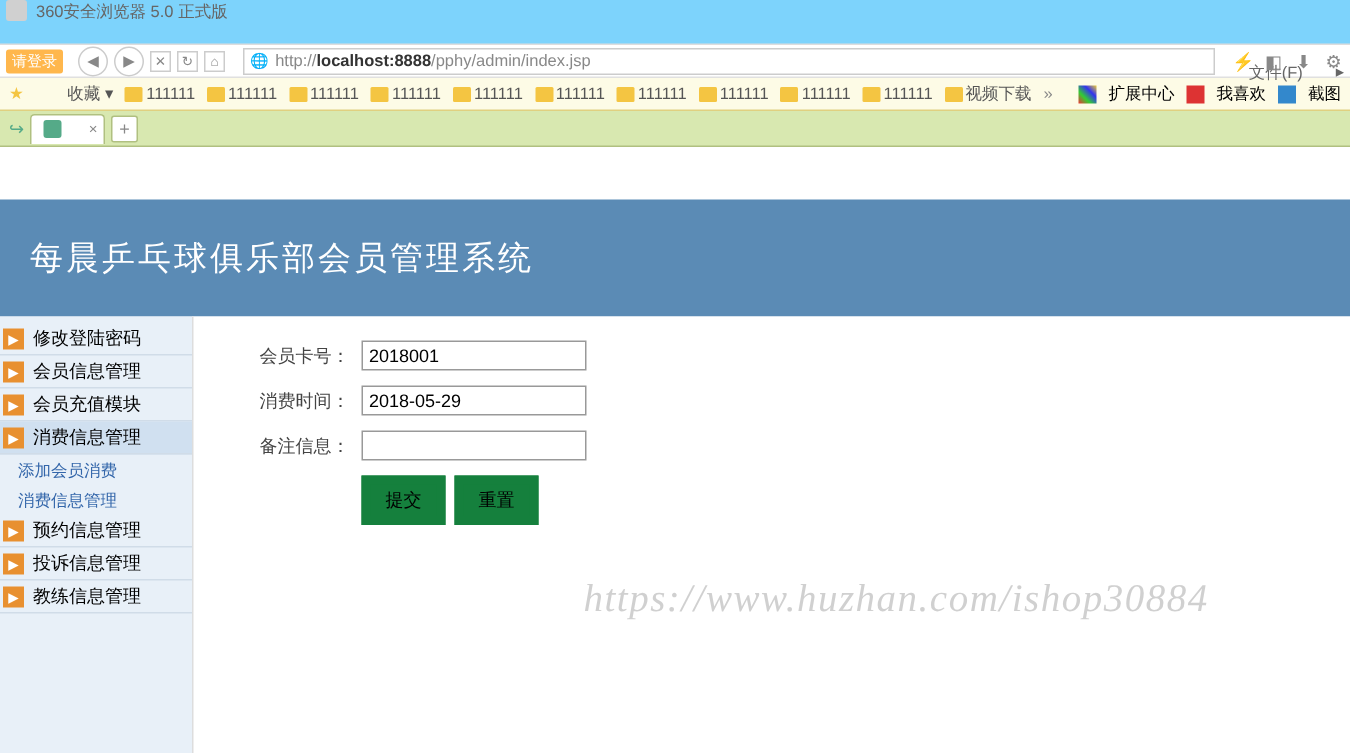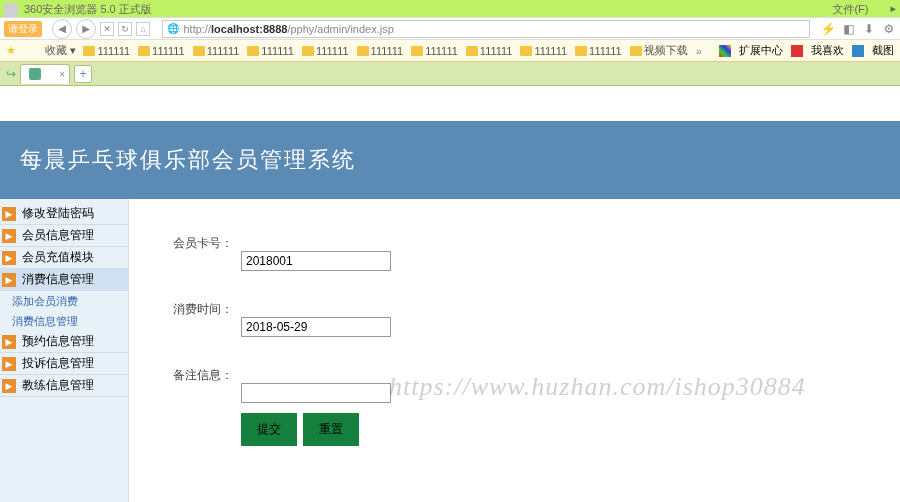--- a/index.html
+++ b/index.html
@@ -1,19 +1,19 @@
 <!DOCTYPE html>
 <html><head>
 <meta charset="utf-8">
 <style>
 * { box-sizing: border-box; margin: 0; padding: 0; }
 body { font-family: "Microsoft YaHei", Arial, sans-serif; font-size: 12px; background: #fff; width: 900px; height: 502px; overflow: hidden; position: relative; }
 
 
-.browser-header { height: 18px; background: #bef264; display: flex; align-items: flex-end; padding: 0 4px; border-bottom: 1px solid #ddd; }
+.browser-header { height: 30px; background: #7dd3fc; display: flex; align-items: flex-start; padding: 0 4px; border-bottom: 1px solid #ddd; }
 .browser-header .avatar-box { width: 14px; height: 14px; background: #d0d0d0; border-radius: 2px; margin-right: 6px; }
 .browser-header .title { color: #666; font-size: 11px; flex: 1; }
 .browser-header .menu-right { color: #666; font-size: 11px; display: flex; gap: 22px; margin-top: 41px; }
 .login-badge { background: #ffb74d; color: #fff; font-size: 10px; padding: 1px 4px; border-radius: 2px; }
 .nav-btns { display: flex; gap: 4px; margin-left: 6px; align-items: center; }
 .nav-circle { width: 20px; height: 20px; border: 1px solid #ccc; border-radius: 50%; display: flex; align-items: center; justify-content: center; font-size: 10px; color: #888; }
 .nav-small { width: 14px; height: 14px; border: 1px solid #ccc; display: flex; align-items: center; justify-content: center; font-size: 9px; color: #888; }
 .url-bar { flex: 1; display: flex; align-items: center; margin: 0 8px; border: 1px solid #ccc; height: 18px; padding: 0 4px; background: #fff; }
 .url-bar .globe { color: #888; font-size: 10px; margin-right: 4px; }
 .url-bar .url-text { color: #888; font-size: 11px; }
@@ -43,21 +43,21 @@
 
 .sidebar { width: 128px; background: #e8f0f8; padding-top: 4px; }
 .menu-item { height: 22px; display: flex; align-items: center; font-size: 12px; border-bottom: 1px solid #d0dce8; cursor: pointer; }
 .menu-item .arrow { width: 14px; height: 14px; background: #e89030; margin-right: 6px; margin-left: 2px; display: flex; align-items: center; justify-content: center; color: #fff; font-size: 9px; }
 .menu-item.active { background: #d0e0f0; }
 .submenu-item { height: 20px; display: flex; align-items: center; padding-left: 12px; font-size: 11px; color: #3366aa; cursor: pointer; }
 
 .main-area { flex: 1; background: #fff; border-left: 1px solid #ddd; position: relative; padding: 16px 24px; }
 .form-row { display: flex; align-items: center; margin-bottom: 10px; }
 .form-label { width: 80px; text-align: right; color: #444; font-size: 12px; margin-right: 8px; }
-.form-input { width: 150px; height: 20px; border: 1px solid #999; padding: 0 4px; font-size: 12px; margin-top: 36px; }
+.form-input { width: 150px; height: 20px; border: 1px solid #999; padding: 0 4px; font-size: 12px; }
 .form-input.wide { width: 150px; }
 .btn-row { margin-left: 88px; display: flex; gap: 6px; }
 .btn { border: 6px solid #15803d; background: #15803d; padding: 2px 10px; font-size: 12px; cursor: pointer; }
 
 .watermark { position: absolute; left: 260px; top: 173px; font-size: 26px; font-style: italic; color: rgba(120,120,120,0.35); font-family: Georgia, serif; pointer-events: none; letter-spacing: 1px; }
 </style>
 </head>
 <body>
 
 <div class="browser-header">

